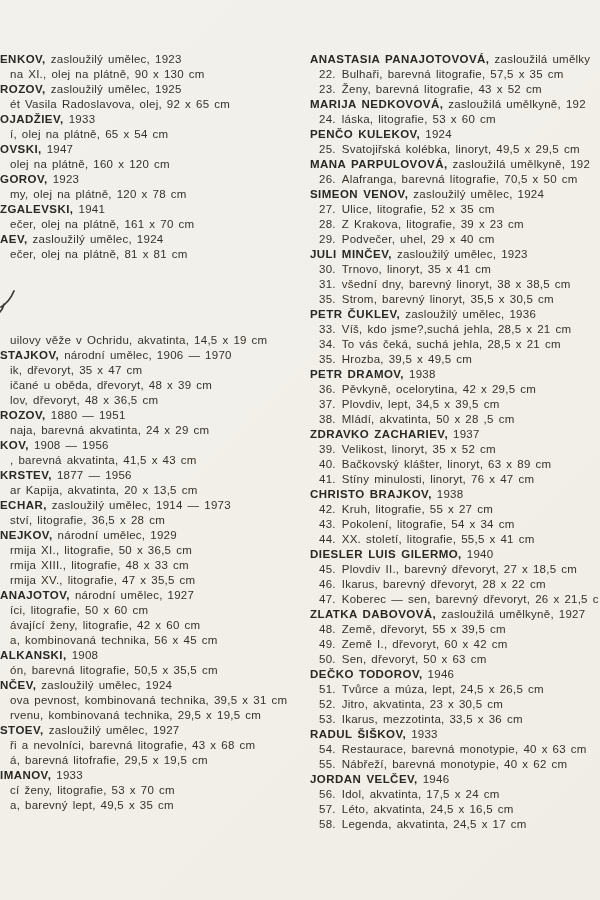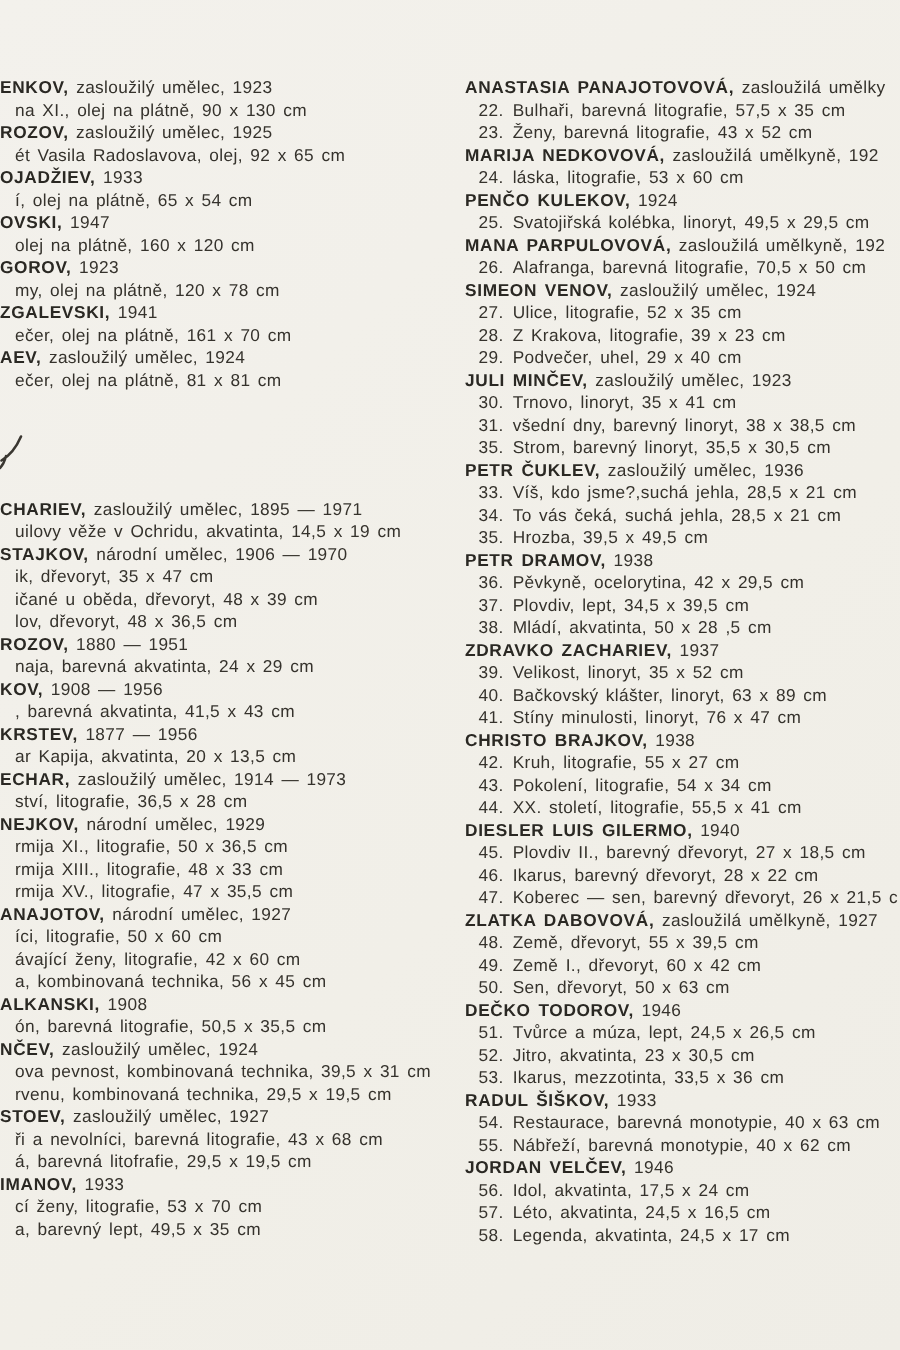--- a/index.html
+++ b/index.html
@@ -51,21 +51,20 @@
         <div class="line work"><span class="title">ečer, olej na plátně, 161 x 70 cm</span></div>
         <div class="line artist"><span class="name">AEV,</span><span class="info">zasloužilý umělec, 1924</span></div>
         <div class="line work"><span class="title">ečer, olej na plátně, 81 x 81 cm</span></div>
       </div>
     <div class="markrow">
       <svg width="16" height="26" viewBox="0 0 16 26" aria-hidden="true">
         <path d="M14,1 C11,8 6,14 1,17 M4,14 C3,18 1,21 0,22" fill="none" stroke="#3a3731" stroke-width="1.7" stroke-linecap="round"></path>
       </svg>
     </div>
     <div id="col-left-lower">
-        <div class="line artist"><span class="name">CHARIEV,</span><span class="info">zasloužilý umělec, 1895 — 1971</span></div>
         <div class="line work"><span class="title">uilovy věže v Ochridu, akvatinta, 14,5 x 19 cm</span></div>
         <div class="line artist"><span class="name">STAJKOV,</span><span class="info">národní umělec, 1906 — 1970</span></div>
         <div class="line work"><span class="title">ik, dřevoryt, 35 x 47 cm</span></div>
         <div class="line work"><span class="title">ičané u oběda, dřevoryt, 48 x 39 cm</span></div>
         <div class="line work"><span class="title">lov, dřevoryt, 48 x 36,5 cm</span></div>
         <div class="line artist"><span class="name">ROZOV,</span><span class="info">1880 — 1951</span></div>
         <div class="line work"><span class="title">naja, barevná akvatinta, 24 x 29 cm</span></div>
         <div class="line artist"><span class="name">KOV,</span><span class="info">1908 — 1956</span></div>
         <div class="line work"><span class="title">, barevná akvatinta, 41,5 x 43 cm</span></div>
         <div class="line artist"><span class="name">KRSTEV,</span><span class="info">1877 — 1956</span></div>

